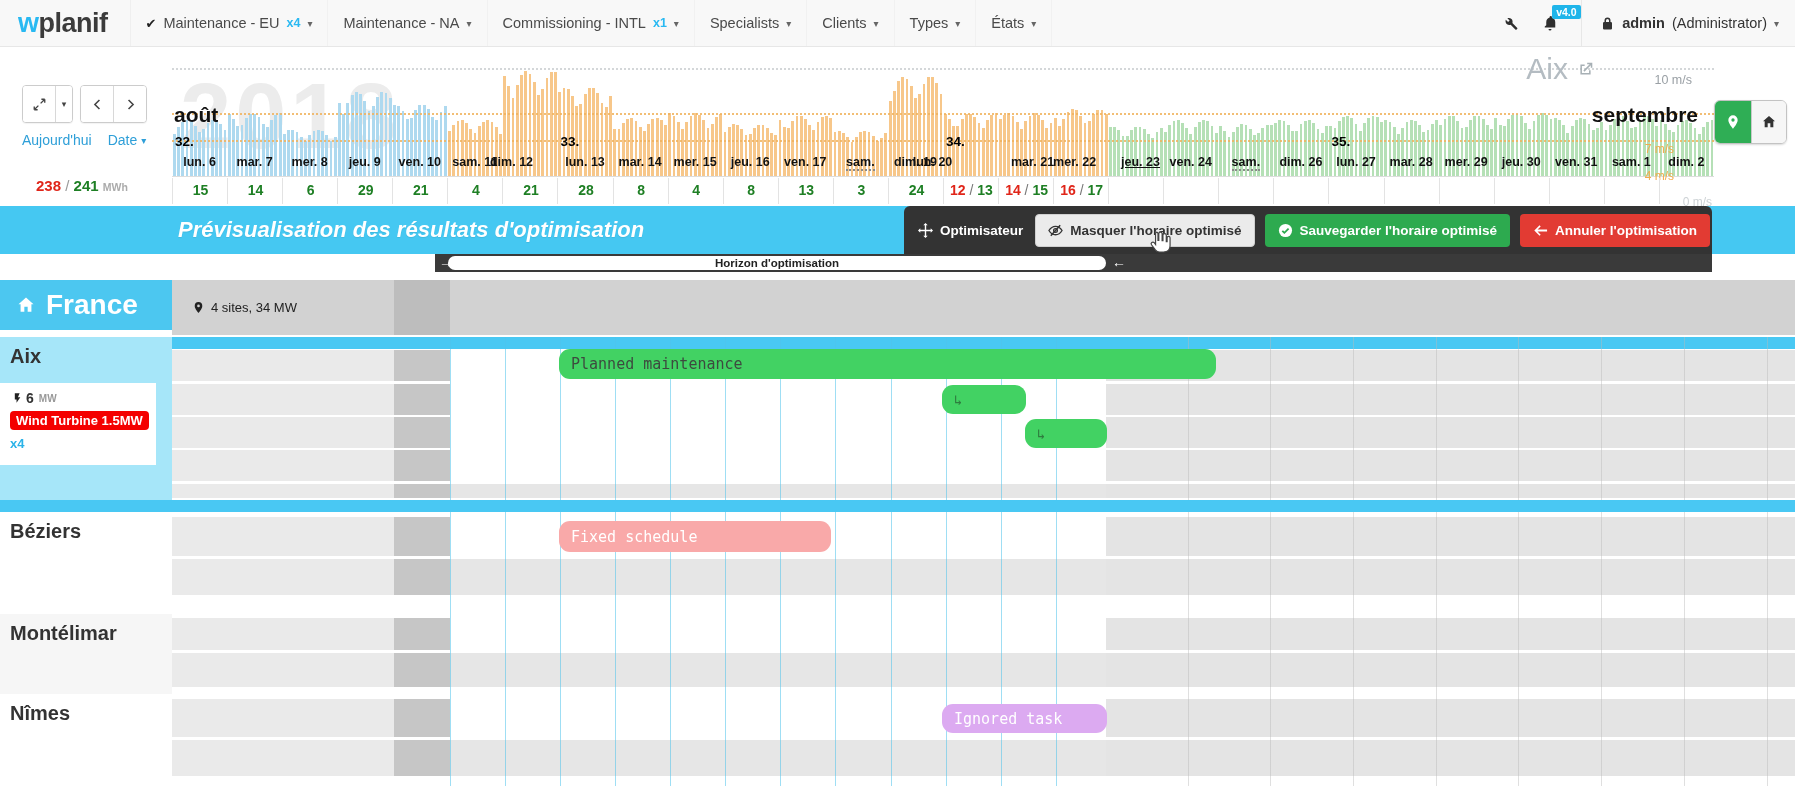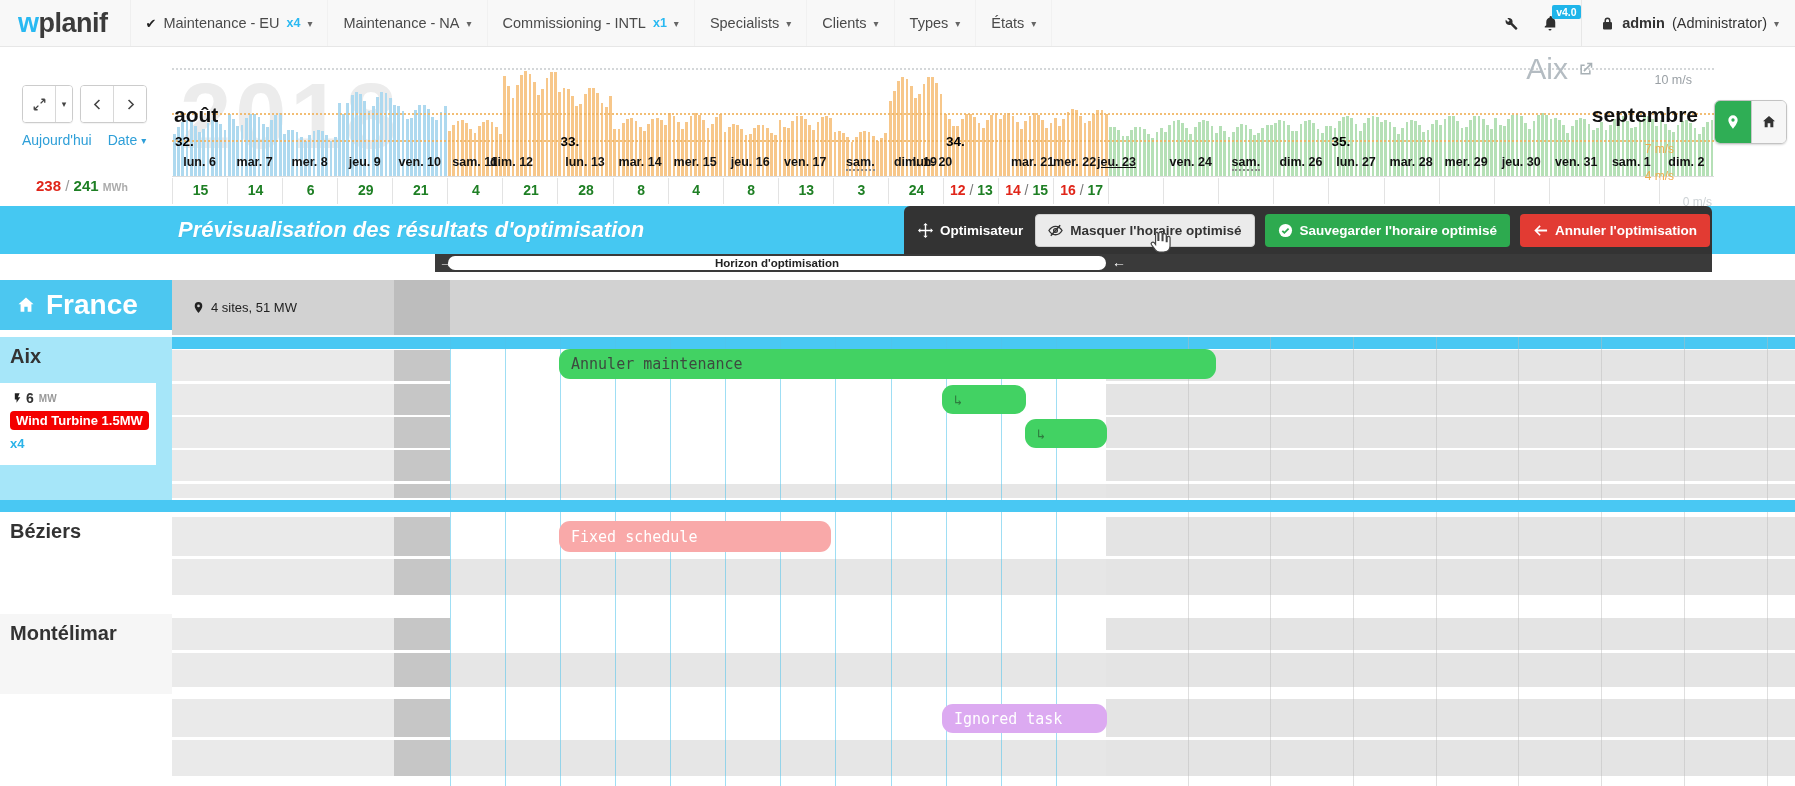--- a/index.html
+++ b/index.html
@@ -648,21 +648,21 @@
       <div class="day-label" style="left: 660.84px; width: 55.07px;"><span class="trunc">sam.</span></div>
       <div class="num-cell" style="left: 660.84px; width: 55.07px;">3</div>
       <div class="day-label" style="left: 715.91px; width: 55.07px;"><span>dim. 19</span></div>
       <div class="num-cell" style="left: 715.91px; width: 55.07px;">24</div>
       <div class="day-label" style="left: 726px; width: 69px;"><span>lun. 20</span></div>
       <div class="num-cell" style="left: 770.98px; width: 55.07px;"><span class="nred">12</span><span class="nsep"> / </span><span>13</span></div>
       <div class="day-label" style="left: 826.05px; width: 69px;"><span>mar. 21</span></div>
       <div class="num-cell" style="left: 826.05px; width: 55.07px;"><span class="nred">14</span><span class="nsep"> / </span><span>15</span></div>
       <div class="day-label" style="left: 881.12px; width: 43px;"><span>mer. 22</span></div>
       <div class="num-cell" style="left: 881.12px; width: 55.07px;"><span class="nred">16</span><span class="nsep"> / </span><span>17</span></div>
-      <div class="day-label" style="left: 917px; width: 55.07px; text-decoration: underline;"><span>jeu. 23</span></div>
+      <div class="day-label" style="left: 941px; width: 55.07px; text-decoration: underline;"><span>jeu. 23</span></div>
       <div class="num-cell" style="left: 936.19px; width: 55.07px;"></div>
       <div class="day-label" style="left: 991.26px; width: 55.07px;"><span>ven. 24</span></div>
       <div class="num-cell" style="left: 991.26px; width: 55.07px;"></div>
       <div class="day-label" style="left: 1046.33px; width: 55.07px;"><span class="trunc">sam.</span></div>
       <div class="num-cell" style="left: 1046.33px; width: 55.07px;"></div>
       <div class="day-label" style="left: 1101.4px; width: 55.07px;"><span>dim. 26</span></div>
       <div class="num-cell" style="left: 1101.4px; width: 55.07px;"></div>
       <div class="day-label" style="left: 1156.47px; width: 55.07px;"><span>lun. 27</span></div>
       <div class="num-cell" style="left: 1156.47px; width: 55.07px;"></div>
       <div class="day-label" style="left: 1211.54px; width: 55.07px;"><span>mar. 28</span></div>
@@ -754,24 +754,24 @@
         <div class="grow grayrow" style="top: 381px; height: 34px;"></div>
         <div class="grow open" style="top: 427px; height: 38px;"></div>
         <div class="grow grayrow" style="top: 468px; height: 36px;"></div>
       </div>
     <div id="grid-right"></div>
     <div id="dash-overlay"></div>
     <div id="sites-header">
       <svg width="13" height="13" viewBox="0 0 24 24" fill="#222">
           <path d="M12 2a7 7 0 00-7 7c0 5.3 7 13 7 13s7-7.7 7-13a7 7 0 00-7-7zm0 9.5a2.5 2.5 0 110-5 2.5 2.5 0 010 5z"></path>
         </svg>
-      <span>4 sites, 51 MW</span>
+      <span>4 sites, 34 MW</span>
     </div>
     <div id="bars-layer">
-        <div class="gbar planned" style="left: 387px; top: 77px; width: 657px; height: 30px;">Annuler maintenance</div>
+        <div class="gbar planned" style="left: 387px; top: 77px; width: 657px; height: 30px;">Planned maintenance</div>
         <div class="gbar sub" style="left: 770px; top: 113px; width: 84px; height: 29px;">↳</div>
         <div class="gbar sub" style="left: 853px; top: 147px; width: 82px; height: 29px;">↳</div>
         <div class="gbar fixed" style="left: 387px; top: 249px; width: 272px; height: 31px;">Fixed schedule</div>
         <div class="gbar ignored" style="left: 770px; top: 432px; width: 165px; height: 29px;">Ignored task</div>
       </div>
   </div>
   <div id="gside">
     <div id="side-france">
       <svg width="20" height="20" viewBox="0 0 24 24" fill="#fff">
           <path d="M12 3l9 8h-2.5v9H14v-6h-4v6H5.5v-9H3l9-8z"></path>
@@ -791,20 +791,23 @@
         <span id="aix-badge">Wind Turbine 1.5MW</span>
         <div id="aix-count">x4</div>
       </div>
     </div>
     <div id="side-beziers">
       <div class="site-label">Béziers</div>
     </div>
     <div id="side-montelimar">
       <div class="site-label">Montélimar</div>
     </div>
+    <div id="side-nimes">
+      <div class="site-label">Nîmes</div>
+    </div>
   </div>
   <div id="strip-full"></div>
 </div>
 
 <div id="mouse-cursor">
   <svg width="24" height="26" viewBox="0 0 26 28">
     <path d="M9 2.2c1 0 1.8.8 1.8 1.8v7.2h.9V4c0-1 .8-1.8 1.8-1.8S15.3 3 15.3 4v7.4h.9V5.6c0-1 .8-1.8 1.8-1.8s1.8.8 1.8 1.8v7h.9V8.4c0-.9.7-1.6 1.6-1.6.9 0 1.6.7 1.6 1.6v8.7c0 4.2-2.8 6.7-7 6.7h-4.3c-1.8 0-3.5-.9-4.6-2.3l-4.2-5.6c-.6-.8-.5-1.9.3-2.5.8-.6 1.9-.5 2.6.3l1.5 1.9V4c0-1 .8-1.8 1.8-1.8z" fill="#fff" stroke="#444" stroke-width="1.3"></path>
   </svg>
 </div>
 

